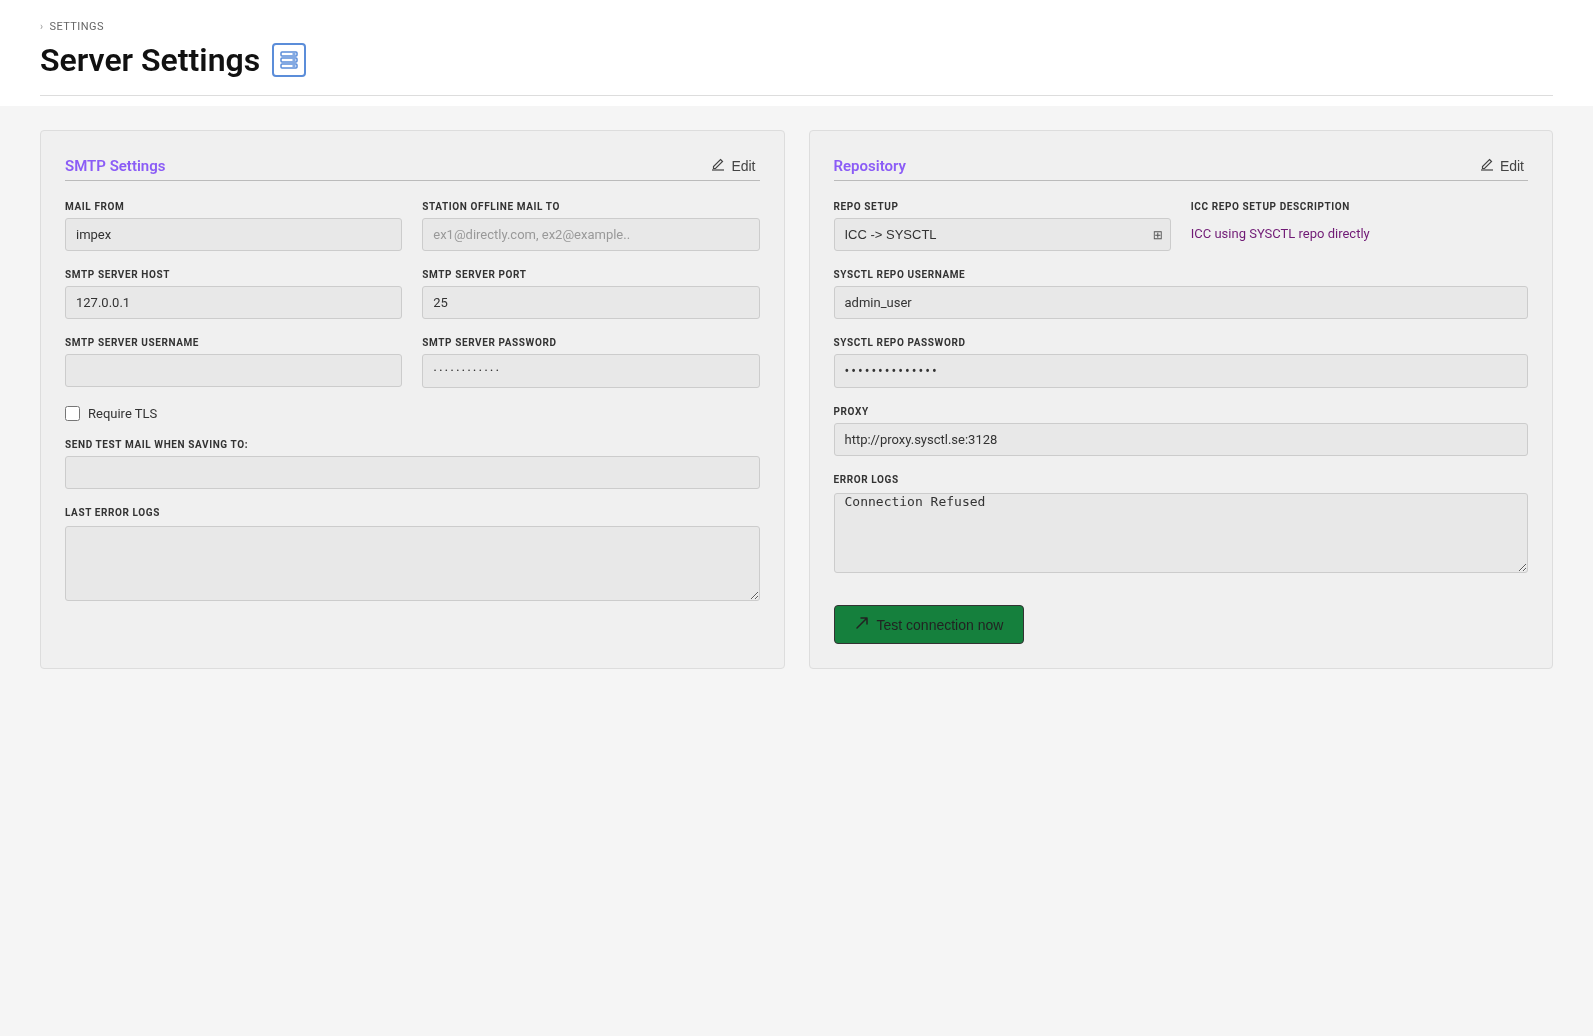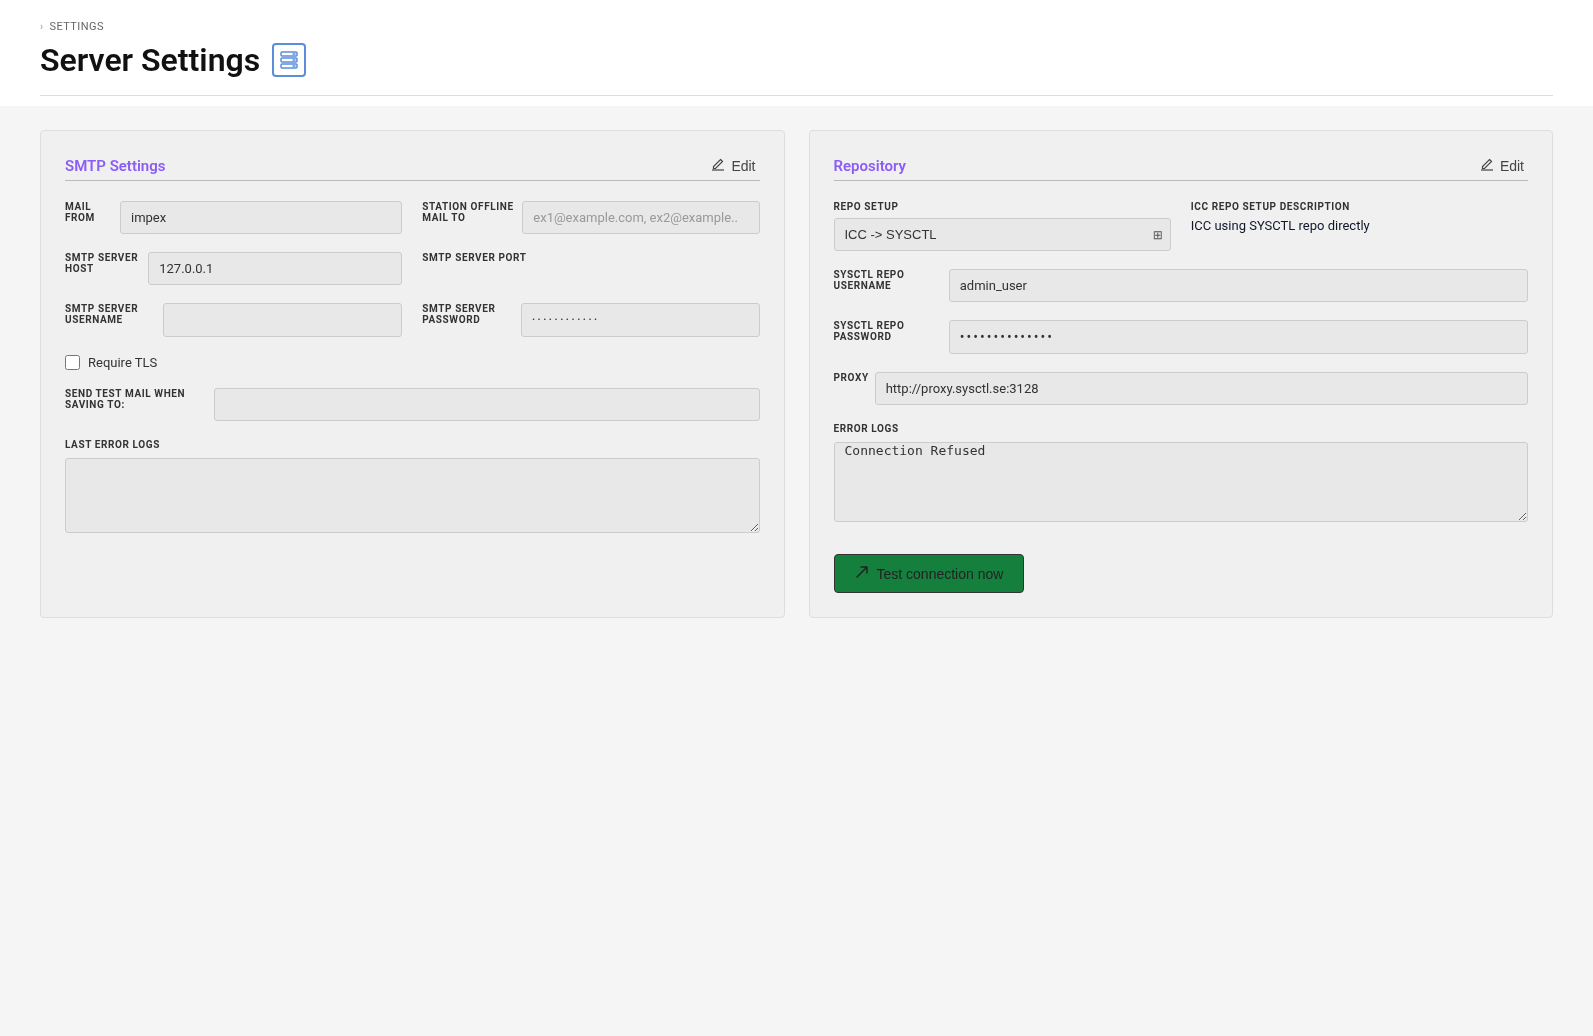--- a/index.html
+++ b/index.html
@@ -96,20 +96,21 @@
       margin-bottom: 20px;
     }
     .fields-row {
       display: flex;
       gap: 20px;
       margin-bottom: 18px;
     }
     .field-group {
       flex: 1;
       display: flex;
+      flex-direction: column;
       gap: 6px;
     }
     .field-label {
       font-size: 10px;
       font-weight: 700;
       text-transform: uppercase;
       letter-spacing: 0.06em;
       color: #333;
     }
     .field-input {
@@ -174,25 +175,25 @@
     }
     .repo-desc-col {
       flex: 1;
     }
     .repo-desc-title {
       font-size: 10px;
       font-weight: 700;
       text-transform: uppercase;
       letter-spacing: 0.06em;
       color: #333;
-      margin-bottom: 6px;
+      margin-bottom: 14px;
     }
     .repo-desc-text {
       font-size: 13px;
-      color: #0f172a;
+      color: #701a75;
     }
     .select-wrapper {
       position: relative;
     }
     .select-input {
       background: #e8e8e8;
       border: 1px solid #ccc;
       border-radius: 3px;
       padding: 8px 30px 8px 10px;
       font-size: 13px;
@@ -272,31 +273,32 @@
     </div>
     <div class="panel-divider"></div>
 
     <div class="fields-row">
       <div class="field-group">
         <label class="field-label">MAIL FROM</label>
         <div class="field-input">impex</div>
       </div>
       <div class="field-group">
         <label class="field-label">STATION OFFLINE MAIL TO</label>
-        <div class="field-input placeholder-style">ex1@example.com, ex2@example..</div>
+        <div class="field-input placeholder-style">ex1@directly.com, ex2@example..</div>
       </div>
     </div>
 
     <div class="fields-row">
       <div class="field-group">
         <label class="field-label">SMTP SERVER HOST</label>
         <div class="field-input">127.0.0.1</div>
       </div>
       <div class="field-group">
         <label class="field-label">SMTP SERVER PORT</label>
+        <div class="field-input">25</div>
       </div>
     </div>
 
     <div class="fields-row">
       <div class="field-group">
         <label class="field-label">SMTP SERVER USERNAME</label>
         <div class="field-input">&nbsp;</div>
       </div>
       <div class="field-group">
         <label class="field-label">SMTP SERVER PASSWORD</label>

